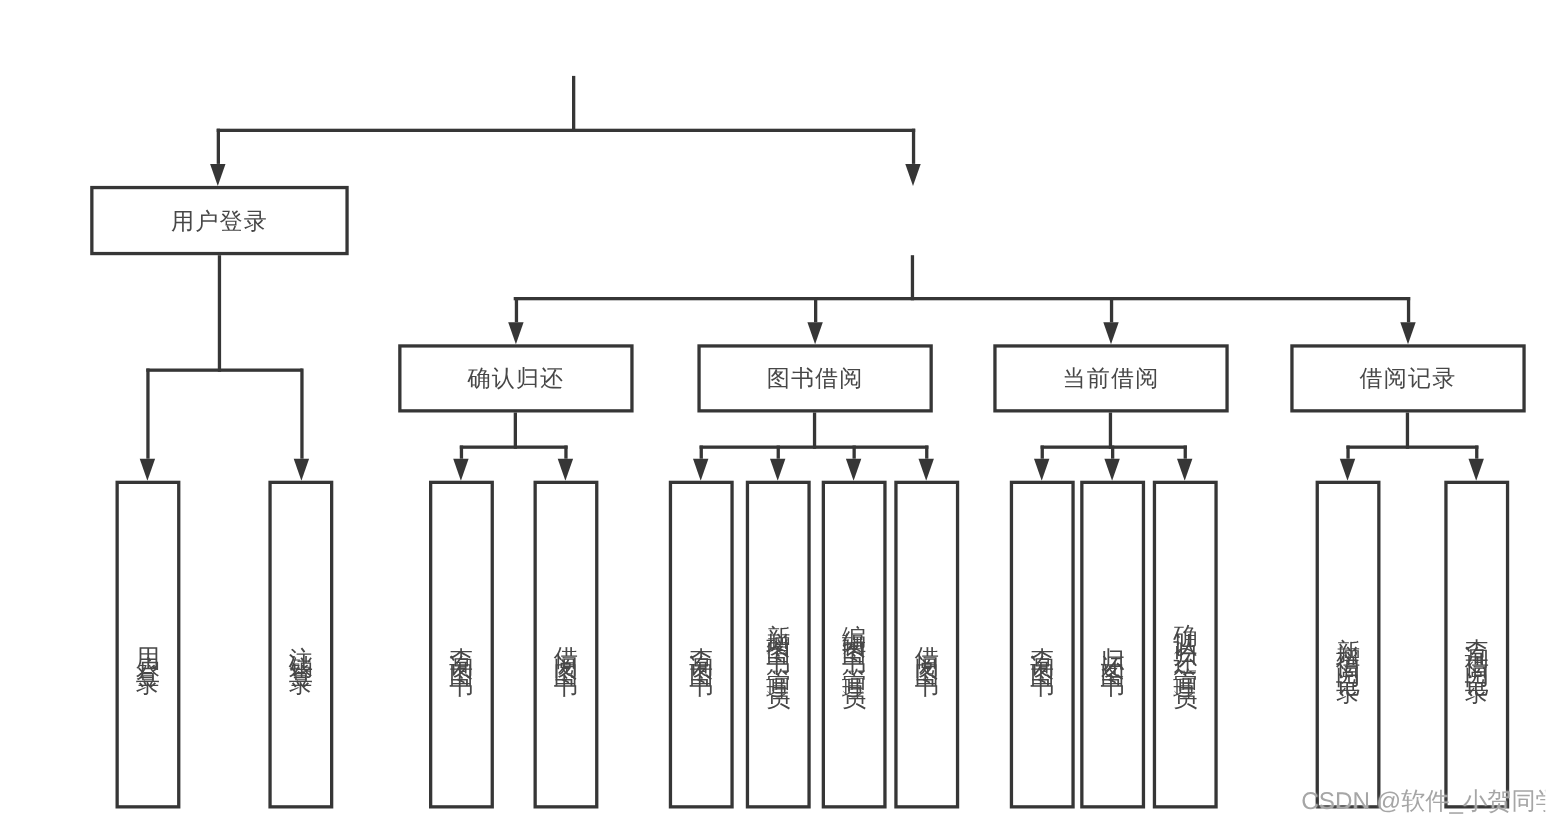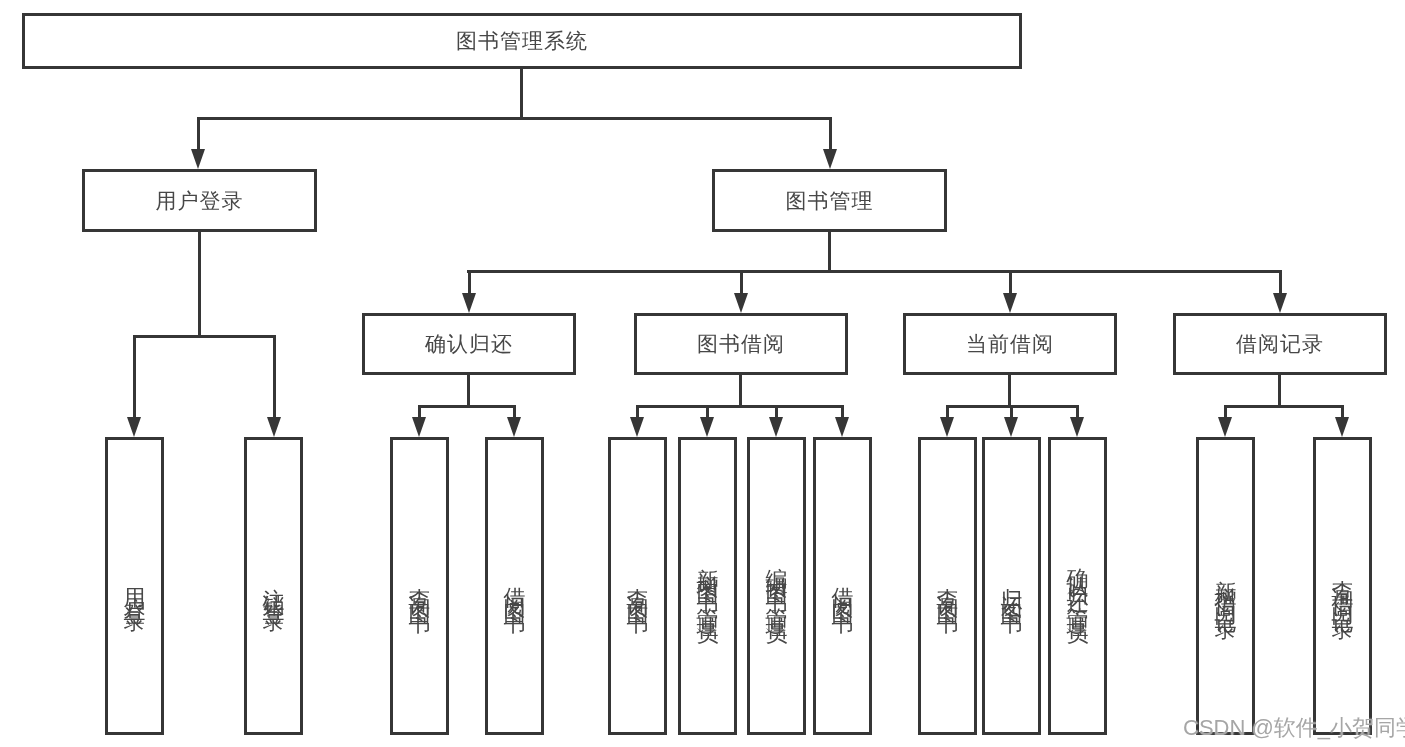--- a/index.html
+++ b/index.html
@@ -32,35 +32,33 @@
     position:absolute; left:1183px; top:713px;
     font-size:22px; color:#a6a6a6; white-space:nowrap;
     text-shadow:0 0 2px #ffffff; z-index:5;
   }
 </style>
 </head>
 <body>
 
 <div class="canvas">
 
-  <div class="node" style="left:22px;top:13px;width:1000px;height:56px">图书管理系统</div>
 
   <div class="seg" style="left:520px;top:69px;width:3px;height:51px"></div>
   <div class="seg" style="left:197px;top:117px;width:635px;height:3px"></div>
   <div class="arrow" style="left:190px;top:117px;height:52px">
       <i class="shaft"></i>
       <i class="head"></i>
     </div>
   <div class="arrow" style="left:822px;top:117px;height:52px">
       <i class="shaft"></i>
       <i class="head"></i>
     </div>
 
   <div class="node" style="left:82px;top:169px;width:235px;height:63px">用户登录</div>
-  <div class="node" style="left:712px;top:169px;width:235px;height:63px">图书管理</div>
 
   <div class="seg" style="left:198px;top:232px;width:3px;height:106px"></div>
   <div class="seg" style="left:133px;top:335px;width:142px;height:3px"></div>
   <div class="arrow" style="left:126px;top:335px;height:102px">
       <i class="shaft"></i>
       <i class="head"></i>
     </div>
   <div class="arrow" style="left:266px;top:335px;height:102px">
       <i class="shaft"></i>
       <i class="head"></i>

